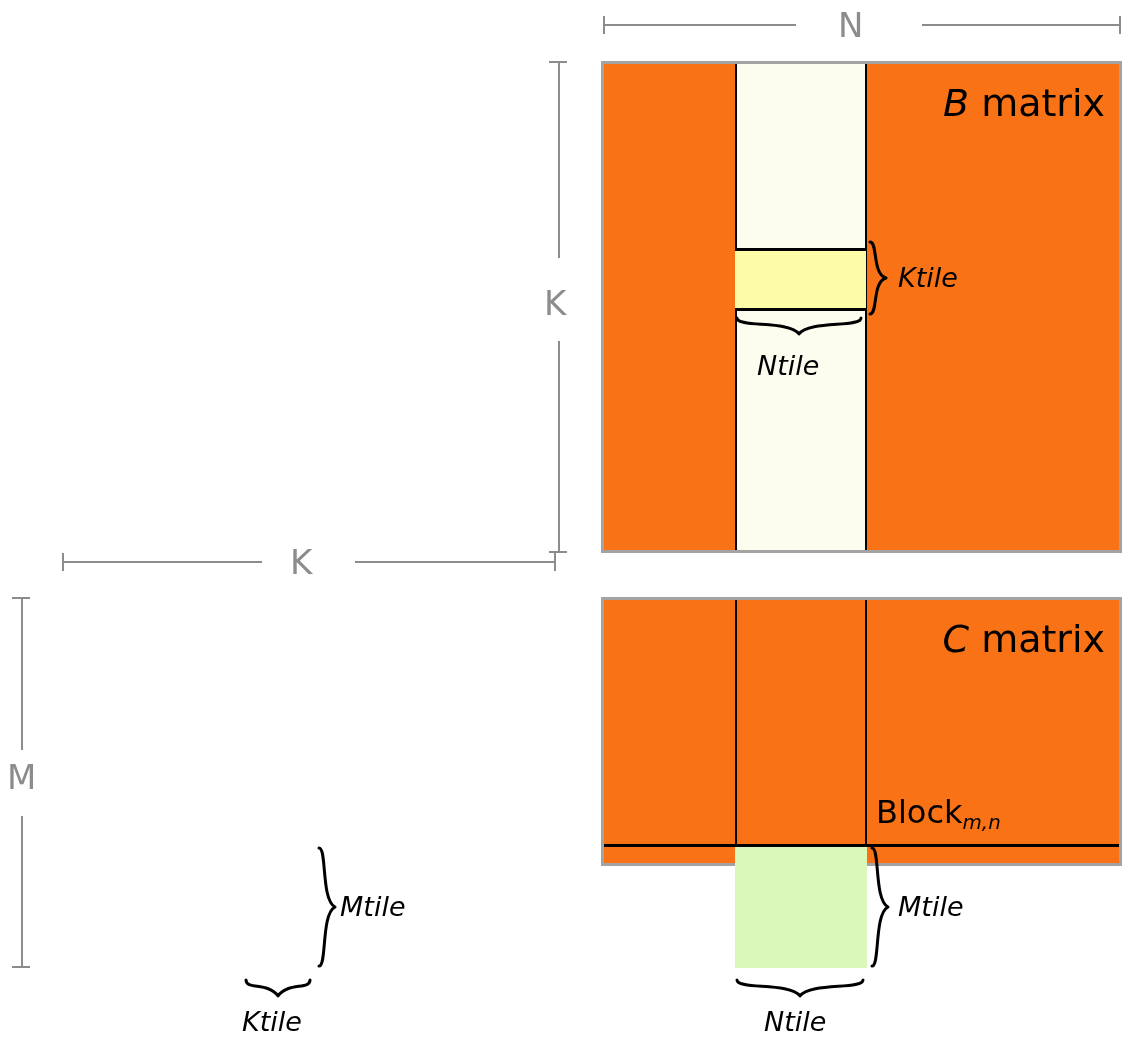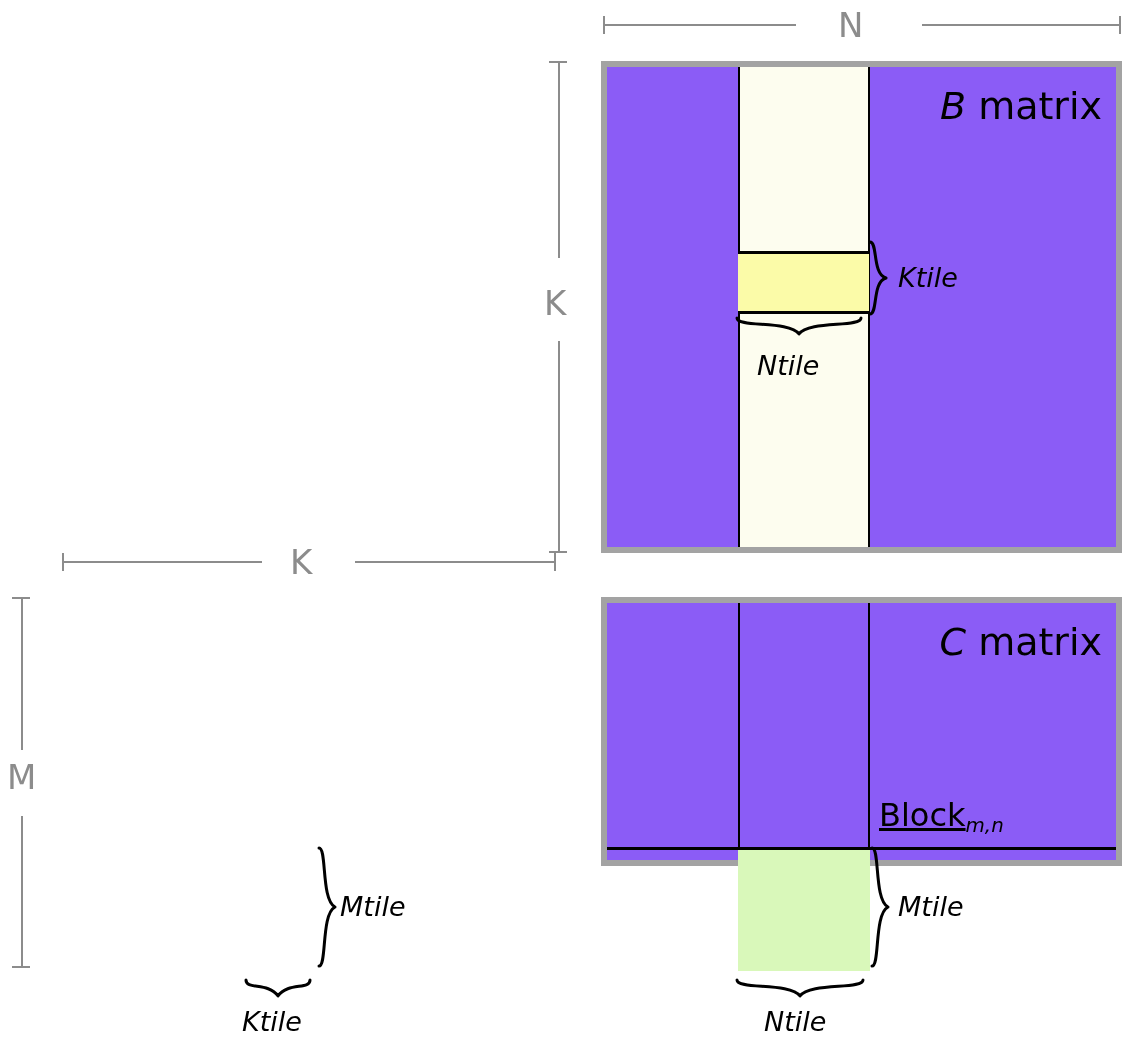--- a/index.html
+++ b/index.html
@@ -17,22 +17,22 @@
     height: 1050px;
     background: #ffffff;
     overflow: hidden;
   }
   .abs { position: absolute; }
 
   
   .matrix-box {
     position: absolute;
     box-sizing: border-box;
-    border: 6px solid #a3a3a3;
-    background: #8b5cf6;
+    border: 3px solid #a3a3a3;
+    background: #f97316;
   }
   .matrix-label {
     position: absolute;
     font-size: 38px;
     color: #000000;
     white-space: nowrap;
     line-height: 1;
   }
   .matrix-label .ital {
     font-style: italic;
@@ -102,21 +102,20 @@
     line-height: 1;
   }
 
   
   .block-label {
     position: absolute;
     font-size: 32px;
     color: #000000;
     white-space: nowrap;
     line-height: 1;
-    text-decoration: underline;
   }
   .block-label sub {
     font-size: 0.62em;
     font-style: italic;
     vertical-align: -0.28em;
   }
 </style>
 </head>
 <body>
 

